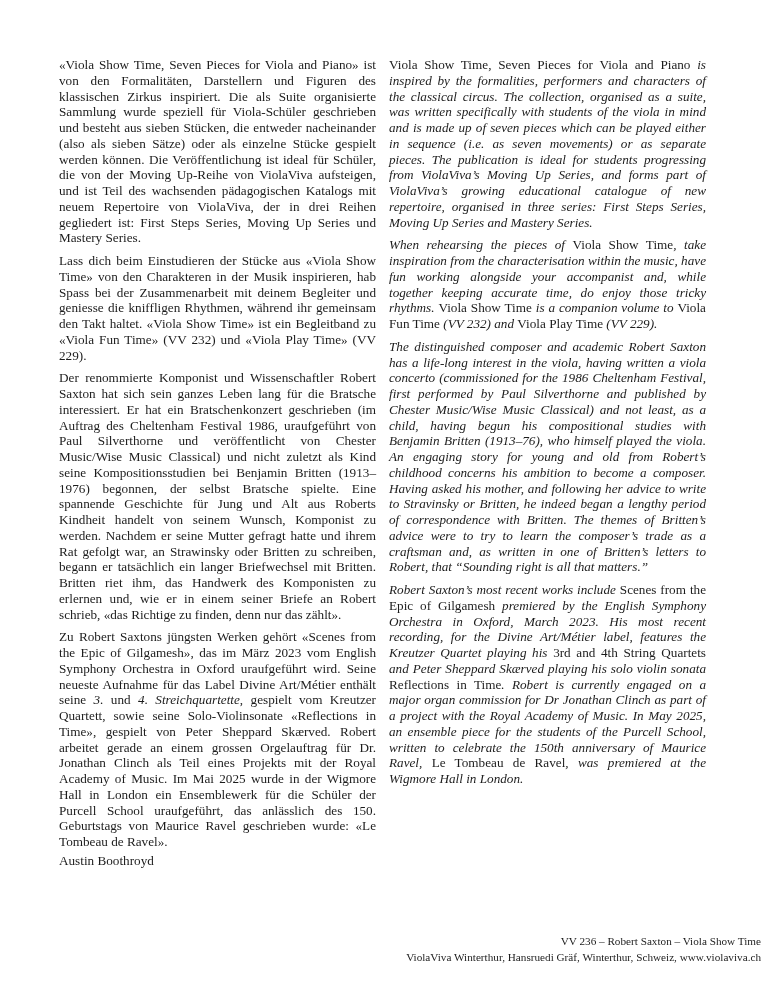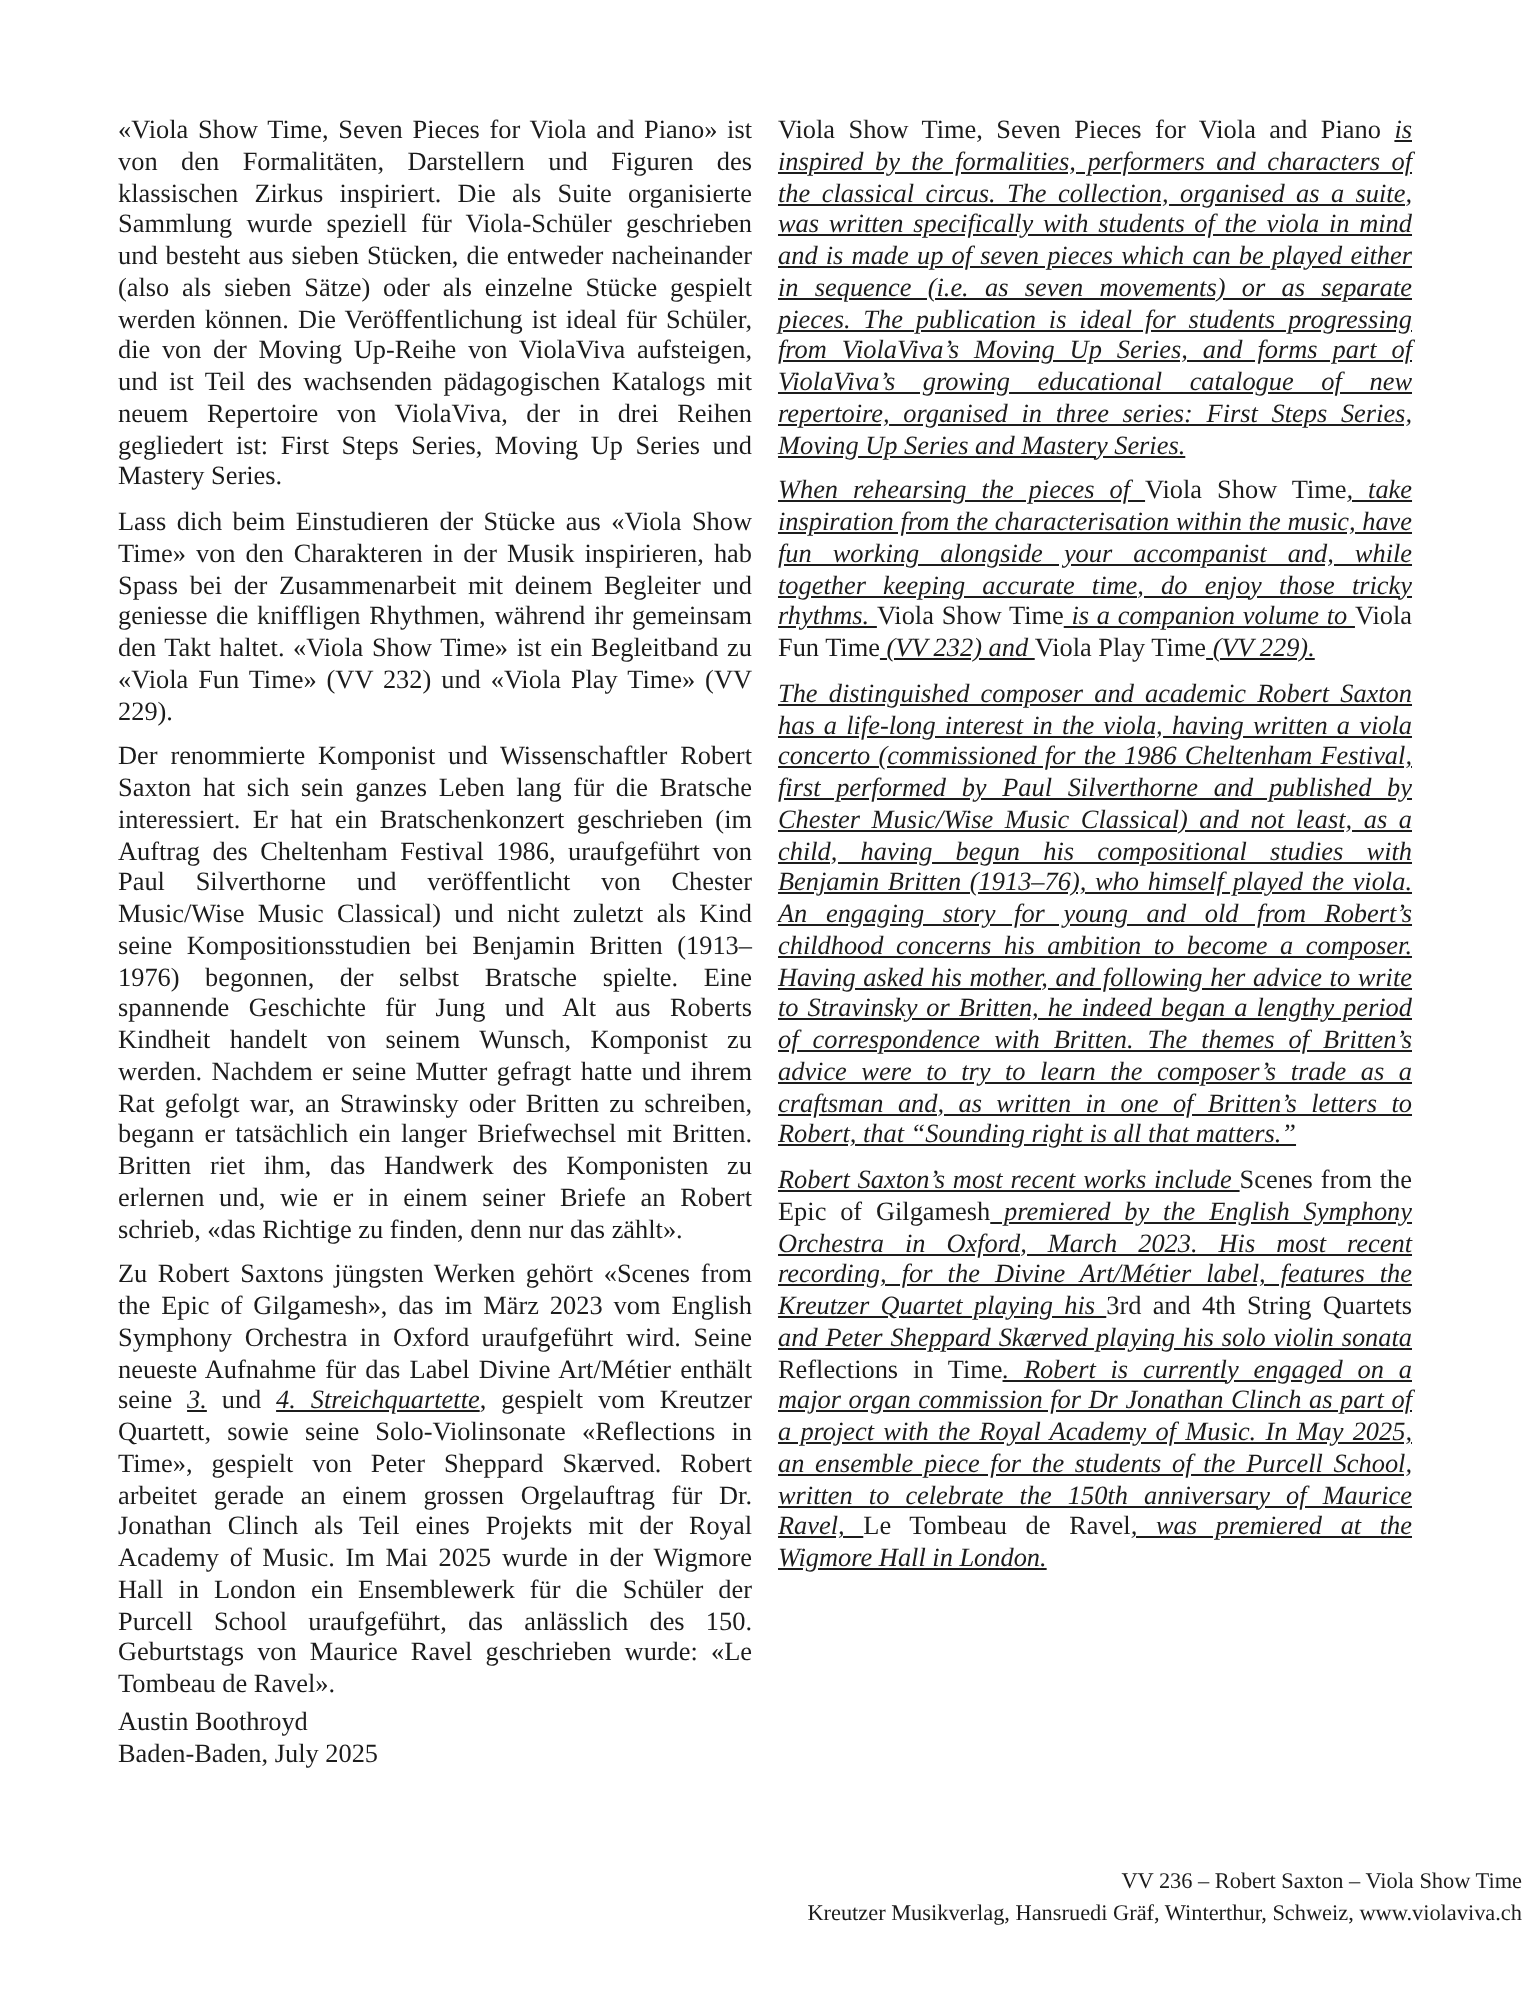--- a/index.html
+++ b/index.html
@@ -28,21 +28,21 @@
     text-align: justify;
     font-size: 13.2px;
     line-height: 15.75px;
   }
   .col p.para {
     margin: 0 0 7px 0;
   }
   .col p.para:last-child {
     margin-bottom: 0;
   }
-  .run-i { font-style: italic; text-decoration: underline; }
+  .run-i { font-style: italic; }
   .run-r { font-style: normal; }
   .signature {
     margin-top: 3px;
     text-align: left;
     font-size: 13.2px;
     line-height: 16.5px;
   }
   .footer {
     position: absolute;
     left: 0;
@@ -67,20 +67,19 @@
         </section>
       <section class="col" lang="en">
           <p class="para"><span class="run-r">Viola Show Time, Seven Pieces for Viola and Piano </span><span class="run-i">is inspired by the formalities, performers and characters of the classical circus. The collection, organised as a suite, was written specifically with students of the viola in mind and is made up of seven pieces which can be played either in sequence (i.e. as seven movements) or as separate pieces. The publication is ideal for students progressing from ViolaViva’s Moving Up Series, and forms part of ViolaViva’s growing educational catalogue of new repertoire, organised in three series: First Steps Series, Moving Up Series and Mastery Series.</span></p>
           <p class="para"><span class="run-i">When rehearsing the pieces of </span><span class="run-r">Viola Show Time</span><span class="run-i">, take inspiration from the characterisation within the music, have fun working alongside your accompanist and, while together keeping accurate time, do enjoy those tricky rhythms. </span><span class="run-r">Viola Show Time</span><span class="run-i"> is a companion volume to </span><span class="run-r">Viola Fun Time</span><span class="run-i"> (VV 232) and </span><span class="run-r">Viola Play Time</span><span class="run-i"> (VV 229).</span></p>
           <p class="para"><span class="run-i">The distinguished composer and academic Robert Saxton has a life-long interest in the viola, having written a viola concerto (commissioned for the 1986 Cheltenham Festival, first performed by Paul Silverthorne and published by Chester Music/Wise Music Classical) and not least, as a child, having begun his compositional studies with Benjamin Britten (1913–76), who himself played the viola. An engaging story for young and old from Robert’s childhood concerns his ambition to become a composer. Having asked his mother, and following her advice to write to Stravinsky or Britten, he indeed began a lengthy period of correspondence with Britten. The themes of Britten’s advice were to try to learn the composer’s trade as a craftsman and, as written in one of Britten’s letters to Robert, that “Sounding right is all that matters.”</span></p>
           <p class="para"><span class="run-i">Robert Saxton’s most recent works include </span><span class="run-r">Scenes from the Epic of Gilgamesh</span><span class="run-i"> premiered by the English Symphony Orchestra in Oxford, March 2023. His most recent recording, for the Divine Art/Métier label, features the Kreutzer Quartet playing his </span><span class="run-r">3rd and 4th String Quartets</span><span class="run-i"> and Peter Sheppard Skærved playing his solo violin sonata </span><span class="run-r">Reflections in Time</span><span class="run-i">. Robert is currently engaged on a major organ commission for Dr Jonathan Clinch as part of a project with the Royal Academy of Music. In May 2025, an ensemble piece for the students of the Purcell School, written to celebrate the 150th anniversary of Maurice Ravel, </span><span class="run-r">Le Tombeau de Ravel</span><span class="run-i">, was premiered at the Wigmore Hall in London.</span></p>
         </section>
     </main>
     <div class="signature">
       <div>Austin Boothroyd</div>
-      <div>Baden-Baden, July 2025</div>
     </div>
   </div>
   <footer class="footer">
     <div>VV 236 – Robert Saxton – Viola Show Time</div>
-    <div>Kreutzer Musikverlag, Hansruedi Gräf, Winterthur, Schweiz, www.violaviva.ch</div>
+    <div>ViolaViva Winterthur, Hansruedi Gräf, Winterthur, Schweiz, www.violaviva.ch</div>
   </footer>
 </div>
 
 </body></html>

